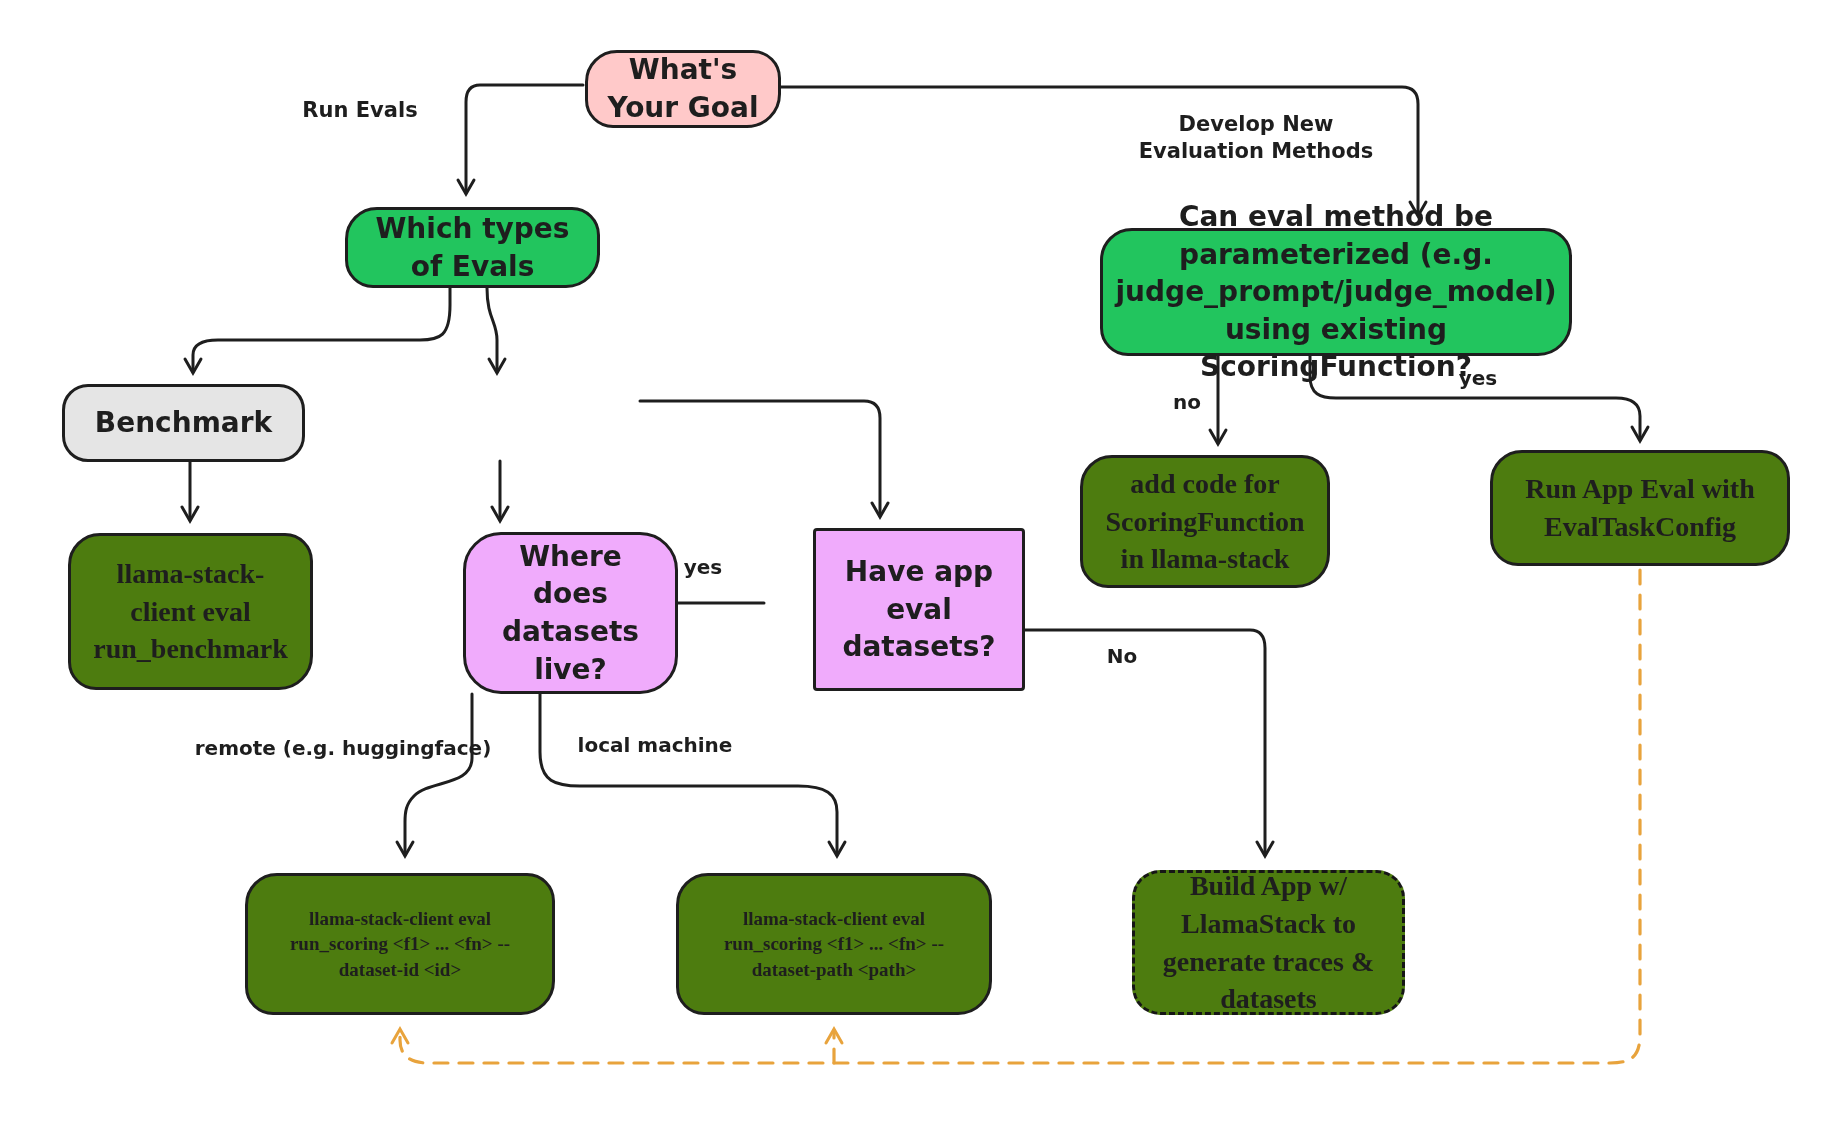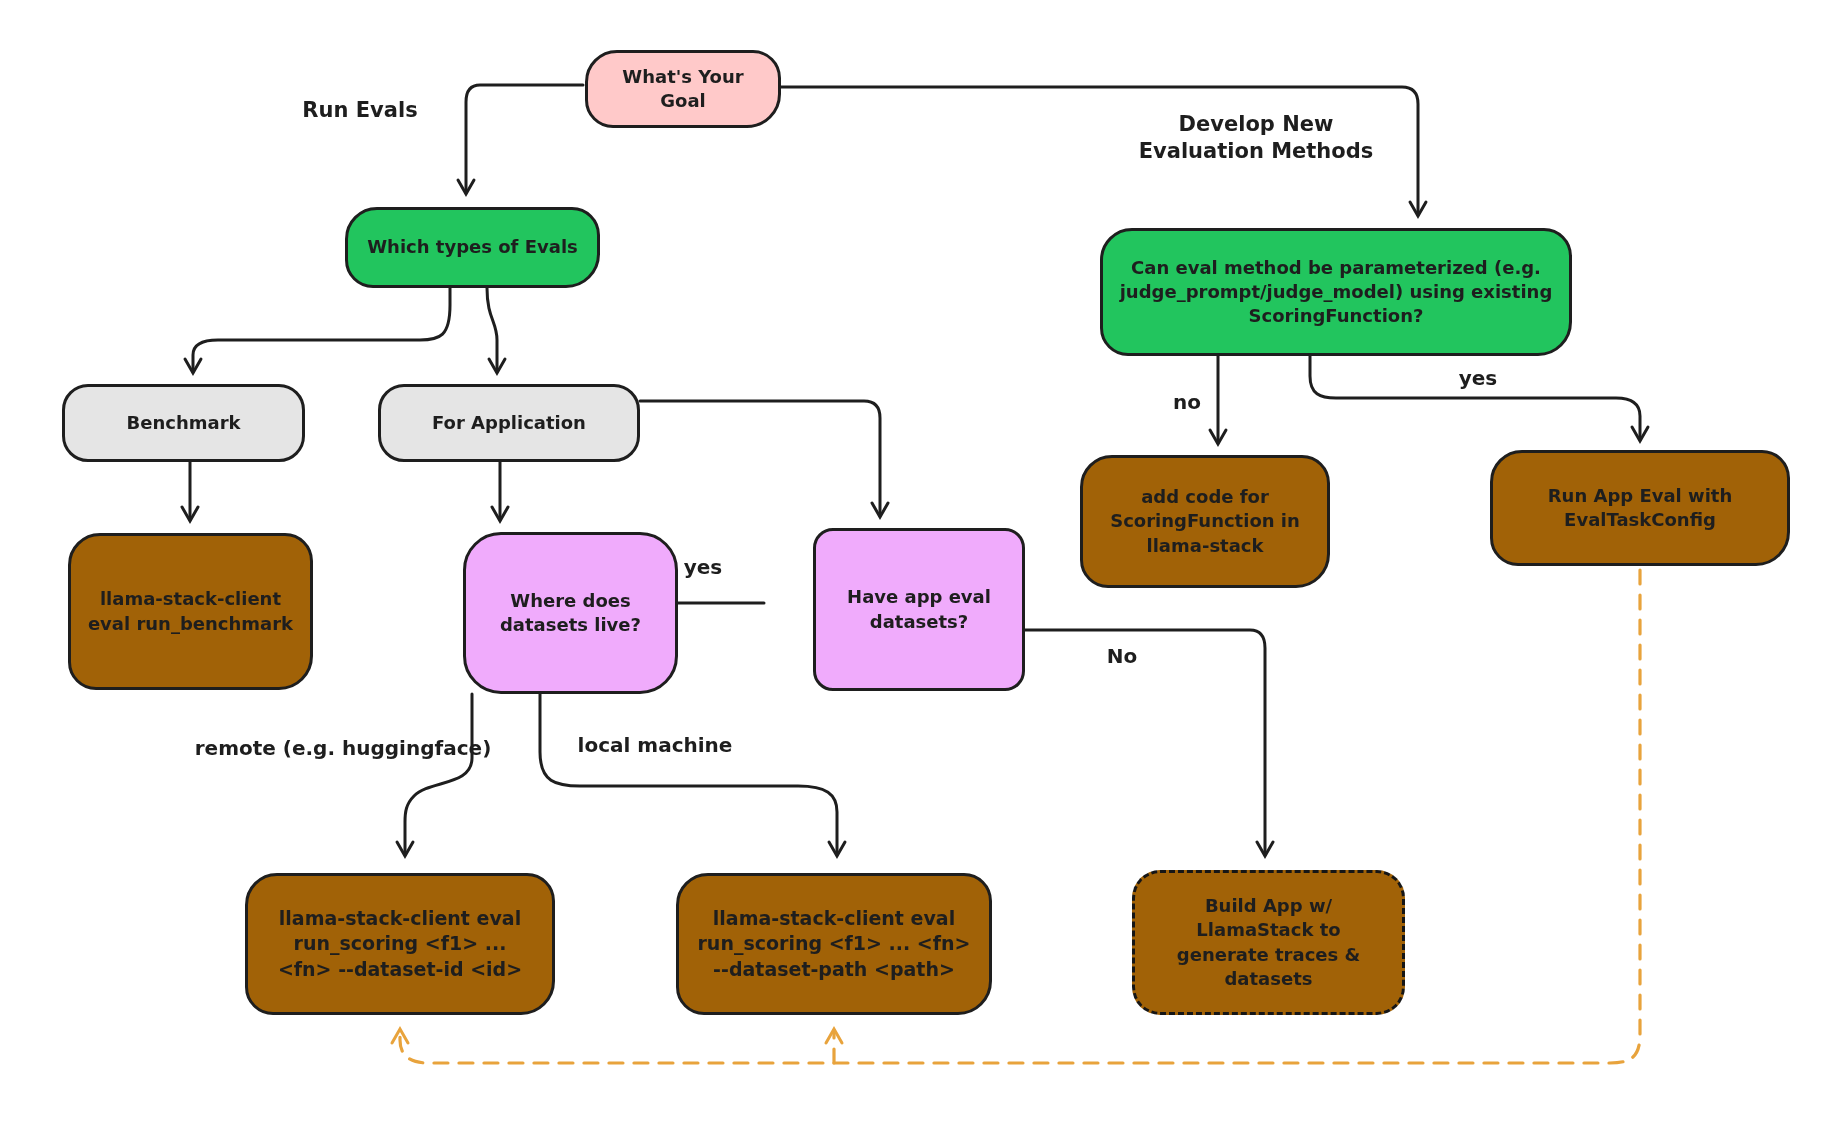--- a/index.html
+++ b/index.html
@@ -5,26 +5,26 @@
   html,body{margin:0;padding:0;background:#ffffff;}
   #canvas{
     position:relative;width:1840px;height:1124px;background:#ffffff;overflow:hidden;
     font-family:"DejaVu Sans","Liberation Sans",sans-serif;color:#1e1e1e;
   }
   #edges{position:absolute;left:0;top:0;width:1840px;height:1124px;}
   .node{
     position:absolute;box-sizing:border-box;
     border:3px solid #1e1e1e;border-radius:32px 28px 34px 28px;
     display:flex;align-items:center;justify-content:center;text-align:center;
-    font-size:18px;font-weight:600;line-height:1.34;padding:6px 16px;
+    font-size:28px;font-weight:600;line-height:1.34;padding:6px 16px;
   }
   .fill-pink{background:#ffc9c9;}
   .fill-green{background:#22c55e;}
   .fill-blue{background:#f0abfc;margin-left:48px;}
-  .fill-yellow{background:#a16207;}
+  .fill-yellow{background:#4d7c0f;font-family:Liberation Serif, serif;}
   .fill-white{background:#e5e5e5;}
   .node.dashed{border:3.5px dashed #161616;border-radius:28px;}
   .cmd{font-size:19px;}
   .elabel{
     position:absolute;font-size:21px;font-weight:600;line-height:1.28;
     text-align:center;white-space:normal;
   }
   .small{font-size:20px;}
   path.edge{fill:none;stroke:#1e1e1e;stroke-width:3;stroke-linecap:round;}
   path.fedge{fill:none;stroke:#e8a33c;stroke-width:3.2;stroke-linecap:round;stroke-dasharray:14 11;}
@@ -71,33 +71,30 @@
   </div>
 
   <div class="node fill-green" style="left:1100px;top:228px;width:472px;height:128px;">
     <span>Can eval method be parameterized (e.g. judge_prompt/judge_model) using existing ScoringFunction?</span>
   </div>
 
   <div class="node fill-white" style="left:62px;top:384px;width:243px;height:78px;border-radius:26px;">
     <span>Benchmark</span>
   </div>
 
-  <div class="node fill-white" style="left:378px;top:384px;width:262px;height:78px;border-radius:26px;">
-    <span>For Application</span>
-  </div>
 
   <div class="node fill-yellow" style="left:68px;top:533px;width:245px;height:157px;">
     <span>llama-stack-client eval run_benchmark</span>
   </div>
 
   <div class="node fill-blue" style="left:415px;top:532px;width:215px;height:162px;border-radius:38px;">
     <span>Where does datasets live?</span>
   </div>
 
-  <div class="node fill-blue" style="left:765px;top:528px;width:212px;height:163px;border-radius:20px;">
+  <div class="node fill-blue" style="left:765px;top:528px;width:212px;height:163px;border-radius:4px;">
     <span>Have app eval datasets?</span>
   </div>
 
   <div class="node fill-yellow" style="left:1080px;top:455px;width:250px;height:133px;">
     <span>add code for ScoringFunction in llama-stack</span>
   </div>
 
   <div class="node fill-yellow" style="left:1490px;top:450px;width:300px;height:116px;">
     <span>Run App Eval with EvalTaskConfig</span>
   </div>

